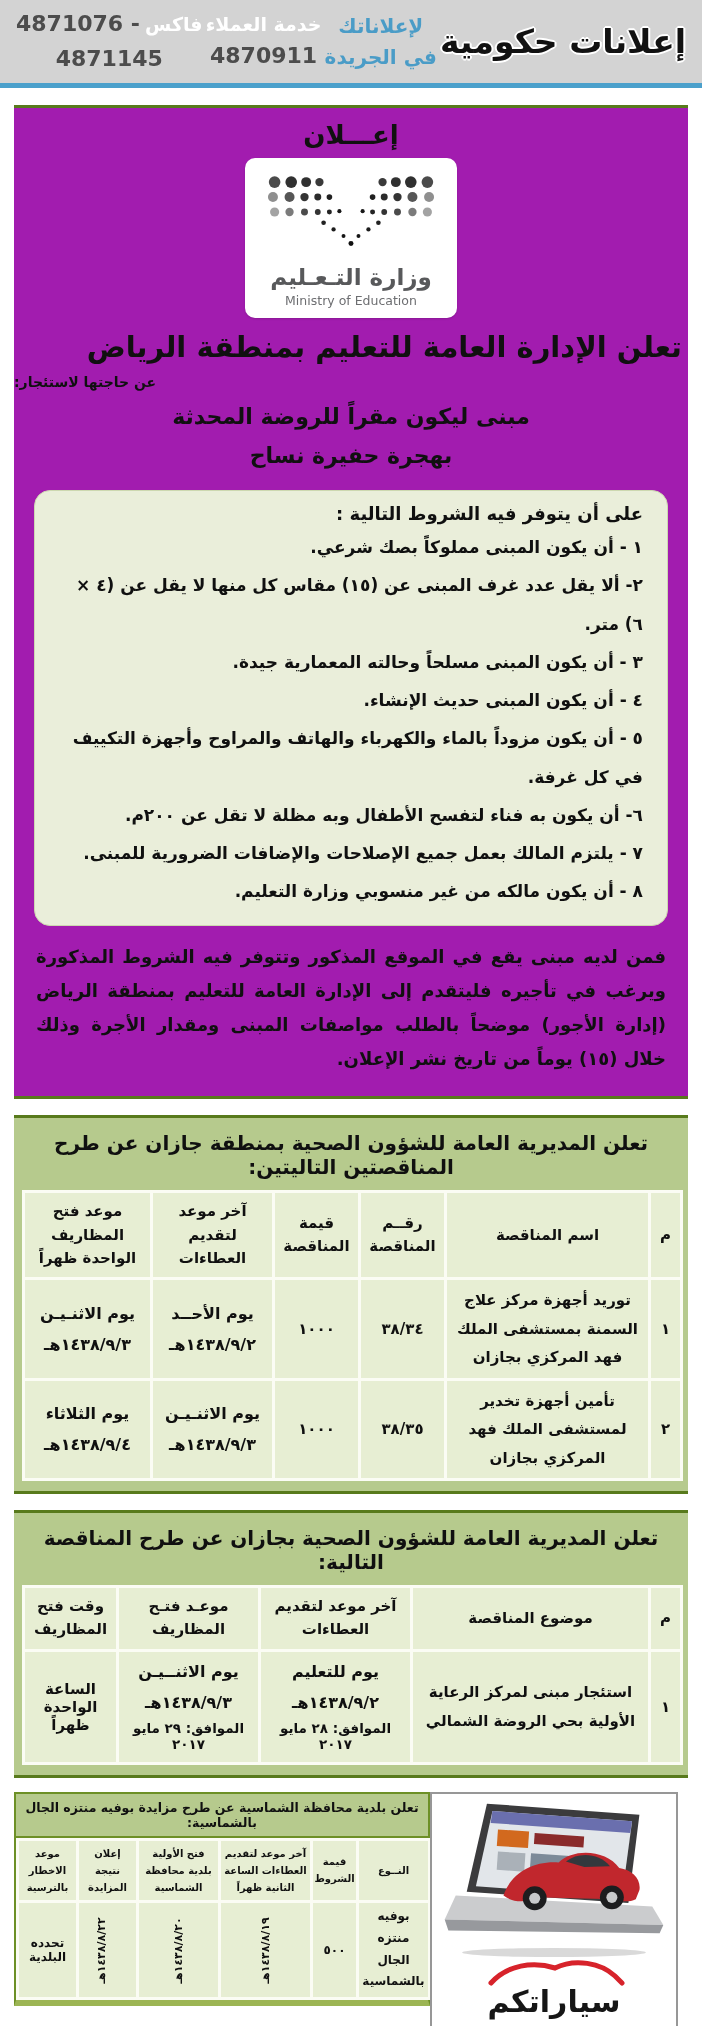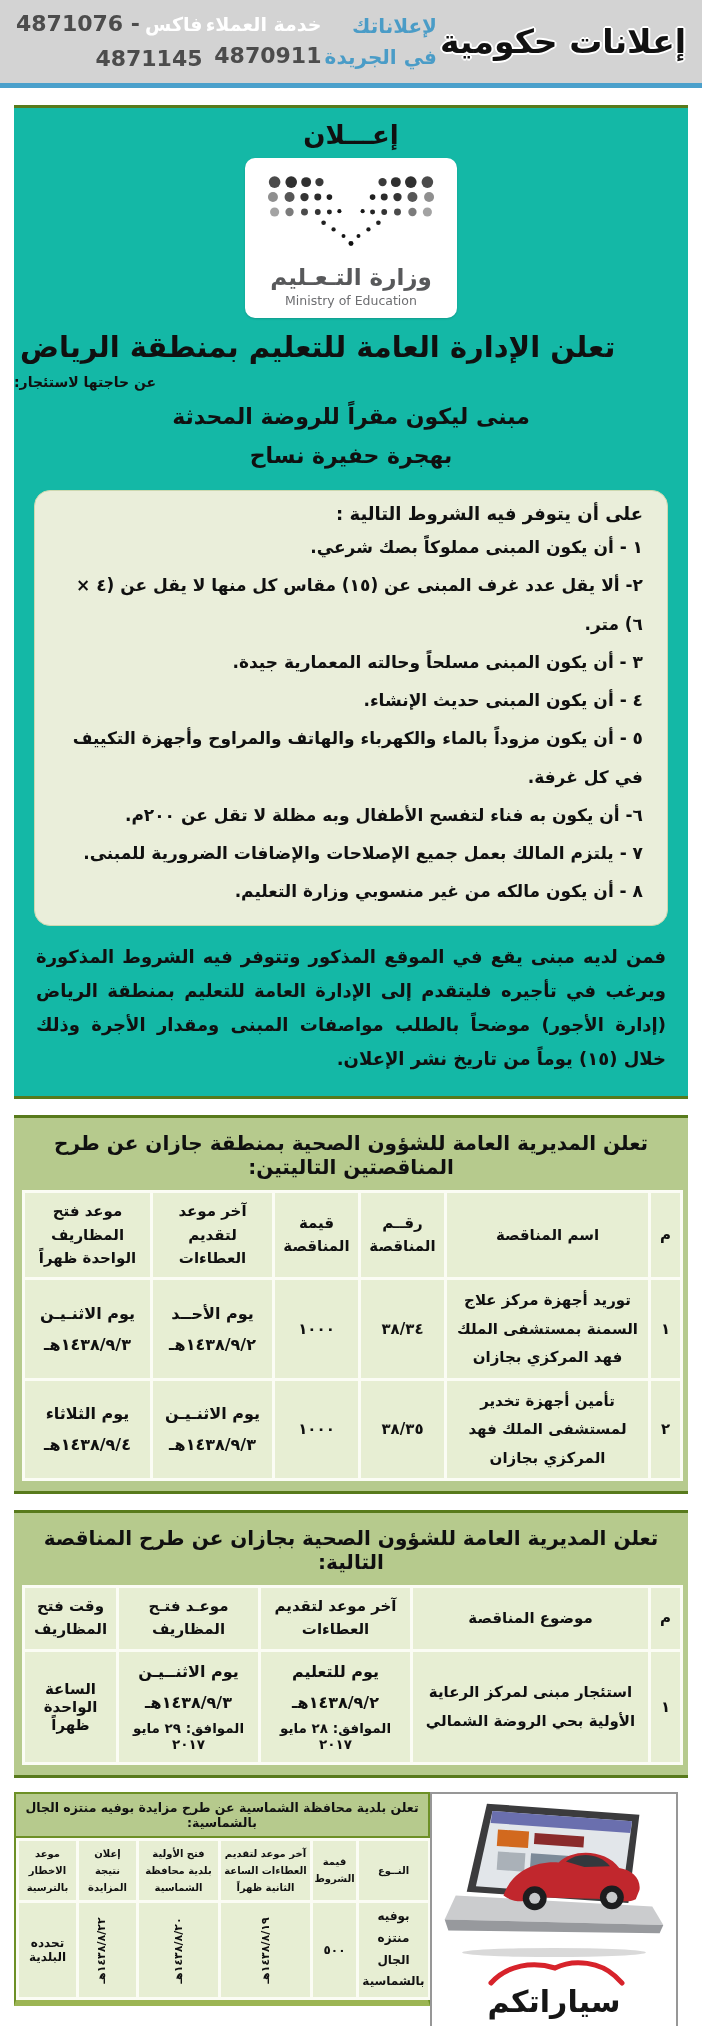--- a/index.html
+++ b/index.html
@@ -21,44 +21,44 @@
     padding:0 16px;
     box-sizing:border-box;
   }
   .mh-title{
     font-size:33px;
     font-weight:bold;
     color:#121212;
     white-space:nowrap;
     text-shadow:-2px 0 #fff,2px 0 #fff,0 -2px #fff,0 2px #fff,-1px -1px #fff,1px 1px #fff,-1px 1px #fff,1px -1px #fff;
   }
-  .mh-col{text-align:right;line-height:1.55;}
+  .mh-col{text-align:center;line-height:1.55;}
   .mh-blue div{color:#4a9cc7;font-weight:bold;font-size:20px;}
   .mh-label{color:#ffffff;font-weight:bold;font-size:19px;}
   .mh-num{color:#4c4c4c;font-weight:bold;font-size:22px;direction:ltr;display:inline-block;}
   .mh-faxline{white-space:nowrap;}
   
   .moe{
     margin:17px 14px 0;
-    background:#14b8a6;
+    background:#a21caf;
     border-top:3px solid #587a1c;
     border-bottom:3px solid #587a1c;
     padding:8px 0 4px;
   }
   .moe-header{
     text-align:center;font-weight:bold;font-size:26px;letter-spacing:1px;margin:4px 0 8px;direction:rtl;
   }
   .logo-card{
     width:212px;margin:0 auto 12px;background:#ffffff;border-radius:10px;
     padding:12px 0 10px;text-align:center;box-shadow:0 1px 2px rgba(0,0,0,.15);
   }
   .logo-ar{color:#58595b;font-weight:bold;font-size:23px;margin-top:6px;direction:rtl;}
   .logo-en{color:#6d6e71;font-size:12.5px;margin-top:3px;}
   .moe-headline{
-    direction:rtl;text-align:left;font-weight:bold;font-size:29px;margin:10px 6px 2px;
+    direction:rtl;text-align:right;font-weight:bold;font-size:29px;margin:10px 6px 2px;
   }
   .moe-subline{direction:rtl;text-align:left;font-weight:bold;font-size:14px;margin:10px 0 4px;}
   .moe-subject{direction:rtl;text-align:center;font-weight:bold;font-size:22px;margin:14px 0 0;}
   .cond-box{
     background:#eaeeda;border:1px solid #cdd8b0;border-radius:16px;
     margin:22px 20px 14px;padding:12px 24px 14px;direction:rtl;
   }
   .cond-title{font-weight:bold;font-size:18px;margin-bottom:4px;text-align:right;}
   .cond-item{font-weight:bold;font-size:17px;line-height:2.25;text-align:right;}
   .moe-closing{

